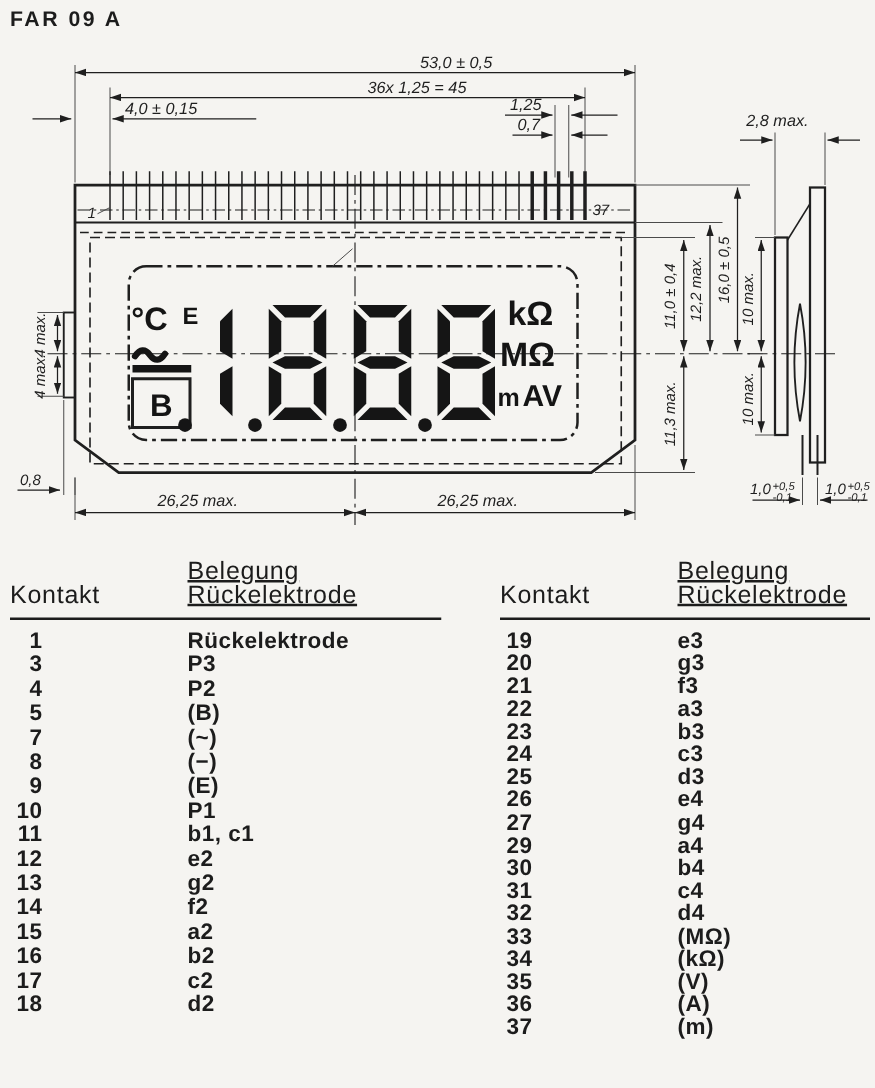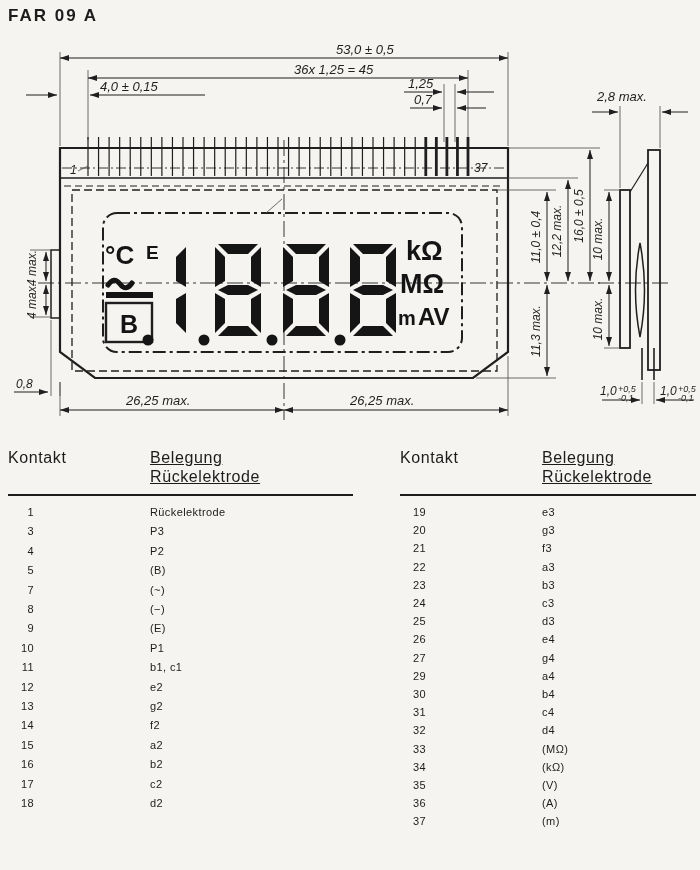--- a/index.html
+++ b/index.html
@@ -17,25 +17,25 @@
   svg .ext{stroke:#4a4a4a;stroke-width:.8;fill:none;}
   svg .dimline{stroke:#1f1f1f;stroke-width:1;fill:none;}
   svg text.dim{font-family:"Liberation Sans",sans-serif;font-style:italic;font-size:13px;fill:#1f1f1f;}
   svg text.dims{font-family:"Liberation Sans",sans-serif;font-style:italic;font-size:12px;fill:#1f1f1f;}
   svg text.pinlab{font-family:"Liberation Sans",sans-serif;font-style:italic;font-size:12px;fill:#1f1f1f;}
   svg text.ann{font-family:"Liberation Sans",sans-serif;font-weight:bold;fill:#141414;}
   .tables{position:absolute;top:448px;left:0;width:700px;}
   .ptable{position:absolute;top:0;}
   .ptable.t0{left:8px;width:345px;}
   .ptable.t1{left:400px;width:296px;}
-  .thead{display:flex;font-size:16px;letter-spacing:.6px;line-height:19px;}
+  .thead{display:flex;font-size:20px;letter-spacing:.6px;line-height:19px;align-items:flex-end;}
   .thead .hc1{width:142px;flex:none;}
   .thead .hc2{flex:1;text-decoration:underline;}
   .rule{border-top:2px solid #1c1c1c;margin-top:8px;}
-  .tbody{margin-top:7px;font-size:11px;letter-spacing:.4px;}
+  .tbody{margin-top:7px;font-size:18px;letter-spacing:.4px;font-weight:bold;}
   .t0 .tbody .trow{line-height:19.4px;}
   .t1 .tbody .trow{line-height:18.2px;}
   .trow .c1{display:inline-block;width:26px;text-align:right;}
   .trow .c2{margin-left:116px;}
 </style>
 </head>
 <body>
 
 <div class="title">FAR 09 A</div>
 

